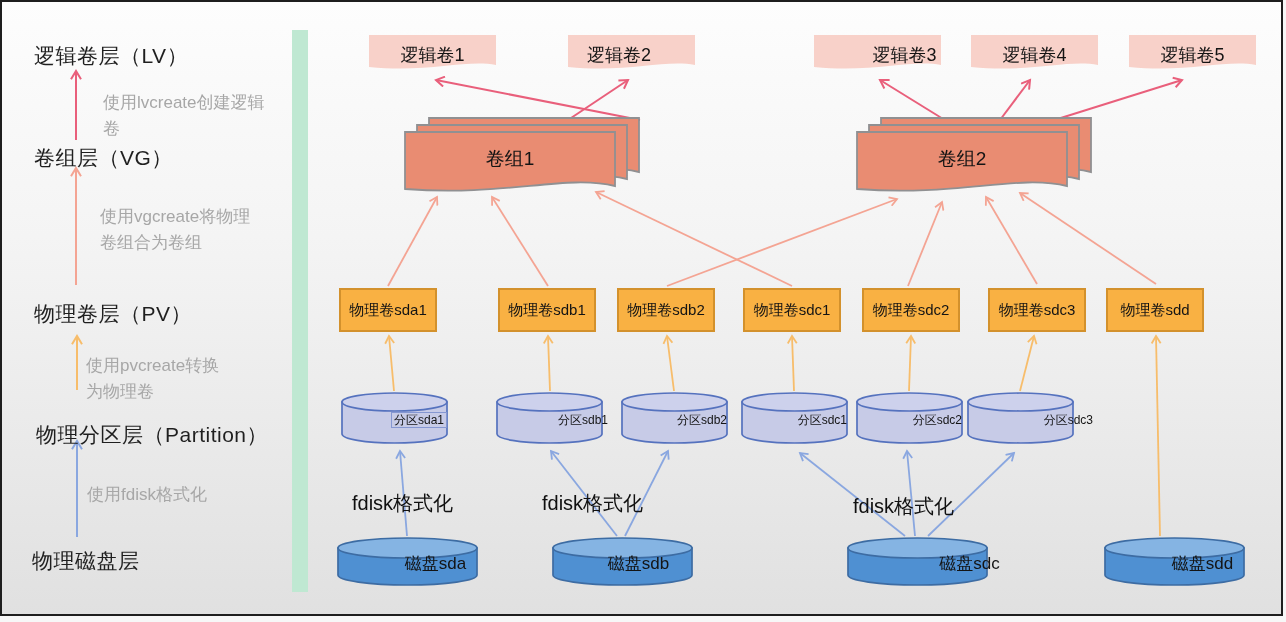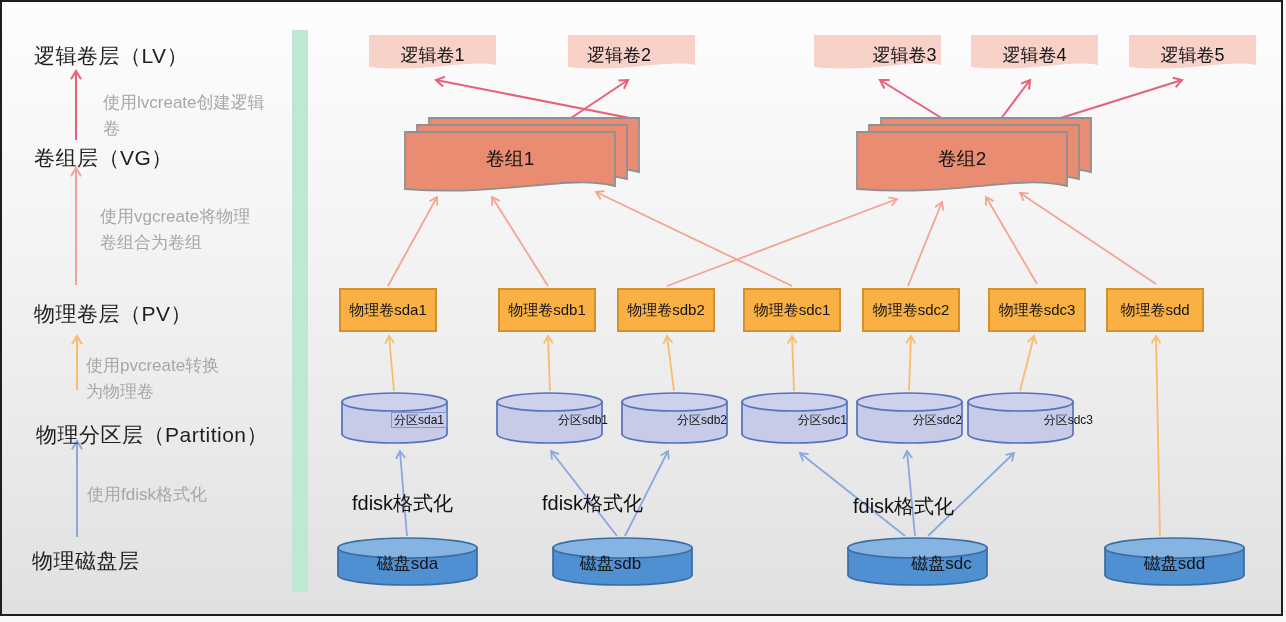--- a/index.html
+++ b/index.html
@@ -14,21 +14,21 @@
   .frame{position:absolute;left:0;top:0;right:3px;bottom:6px;border:2px solid #1e1e1e;pointer-events:none;z-index:10;}
   .shapes{position:absolute;left:0;top:0;z-index:1;}
   .green-bar{position:absolute;left:292px;top:30px;width:16px;height:562px;background:#bfe8d2;z-index:1;}
   .layer-title{position:absolute;z-index:2;font-size:21px;color:#1f1f1f;white-space:nowrap;letter-spacing:.5px;}
   .step-note{position:absolute;z-index:2;font-size:17px;color:#a7a7a7;line-height:1.5;}
   .fdisk-label{position:absolute;z-index:2;font-size:20px;color:#101010;text-align:left;white-space:nowrap;}
   .node-label{position:absolute;z-index:2;text-align:center;color:#141414;}
   .lv-label{font-size:18px;line-height:26px;height:26px;}
   .vg-label{font-size:19px;line-height:30px;height:30px;}
   .part-label{font-size:12px;line-height:24px;text-align:right;}
-  .disk-label{font-size:17px;line-height:24px;}
+  .disk-label{font-size:17px;line-height:24px;margin-left:28px;}
   .boxed{border:1px solid #8597d1;padding:0 2px;}
   .pv-box{
     position:absolute;z-index:2;box-sizing:border-box;width:98px;height:44px;
     background:#f9b143;border:2px solid #d3912c;
     display:flex;flex-direction:row;align-items:center;justify-content:center;
     font-size:15px;line-height:1.32;color:#141414;text-align:center;
   }
 </style>
 </head>
 <body>

